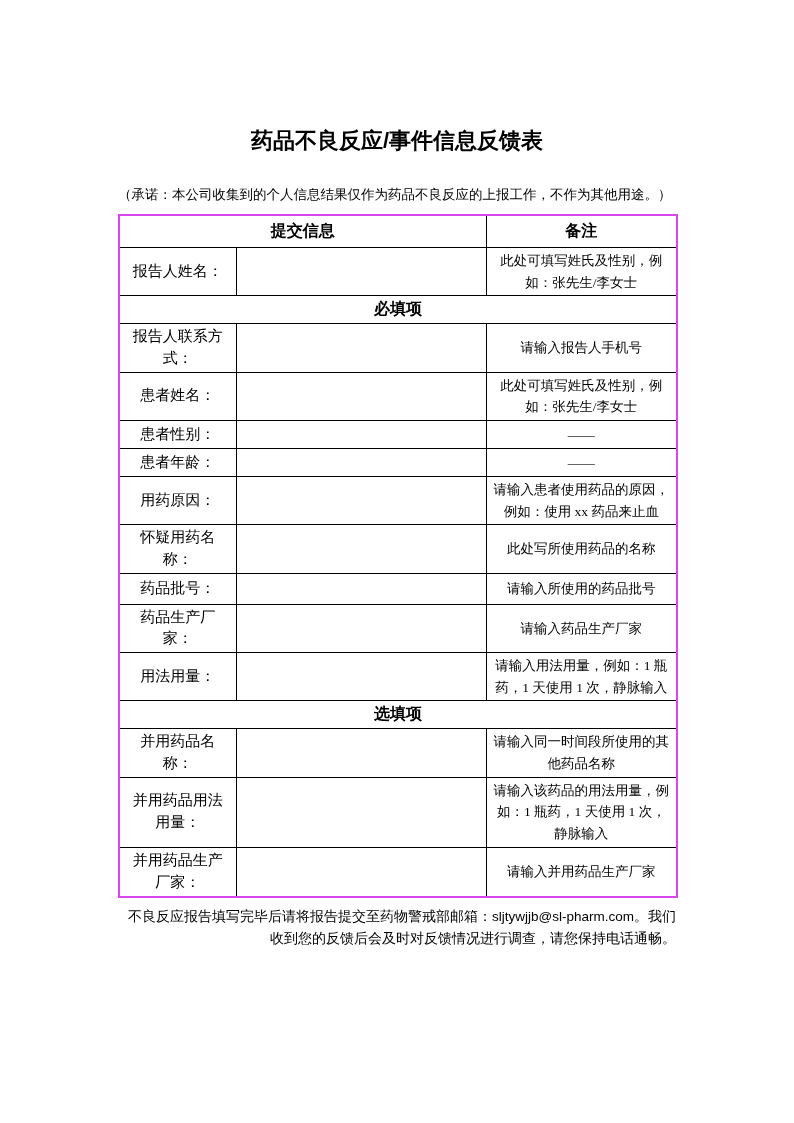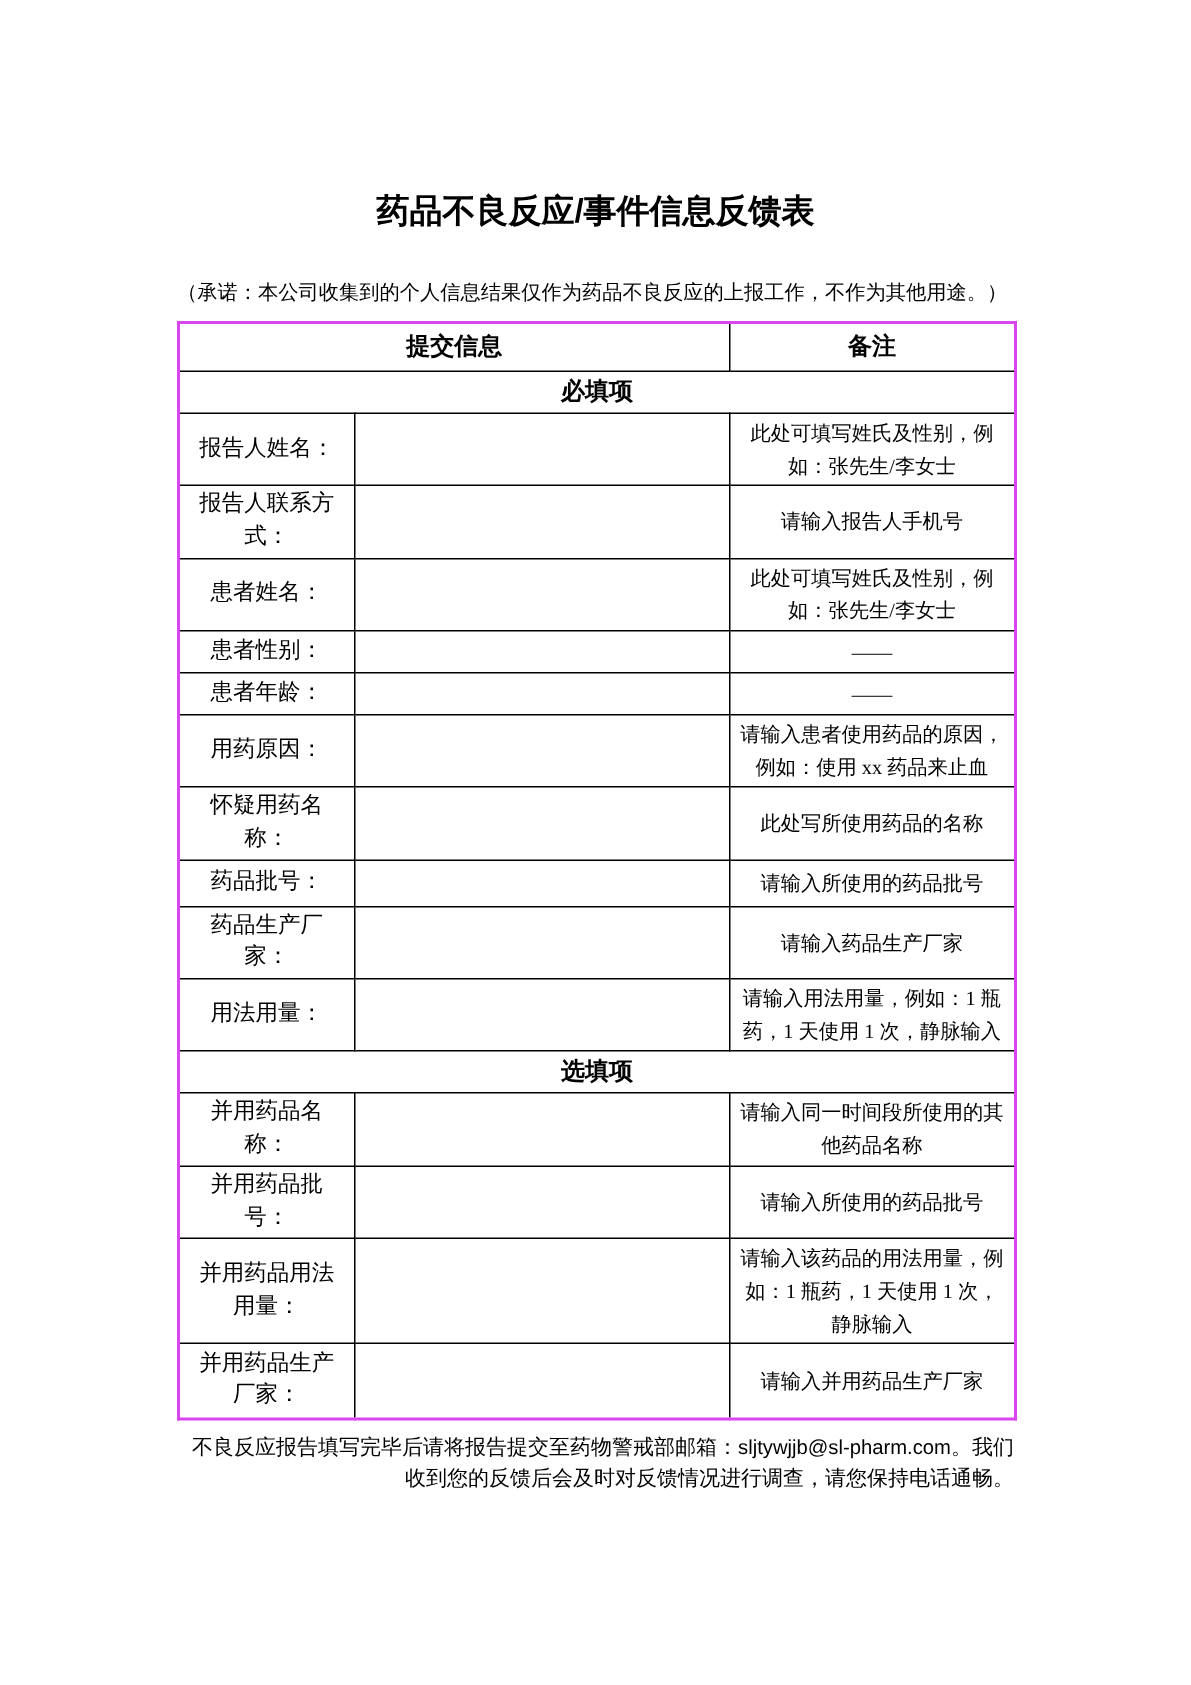--- a/index.html
+++ b/index.html
@@ -95,28 +95,28 @@
       <col class="col-label">
       <col class="col-value">
       <col class="col-remark">
     </colgroup>
     <tbody>
       <tr style="height:33px">
         <td class="header-cell" colspan="2">提交信息</td>
         <td class="header-cell">备注</td>
       </tr>
 
-      <tr style="height:28px">
-        <td class="section-cell" colspan="3">必填项</td>
-      </tr>
-
       <tr style="height:45px">
         <td class="label-cell">报告人姓名：</td>
         <td class="value-cell"></td>
         <td class="remark-cell">此处可填写姓氏及性别，例如：张先生/李女士</td>
+      </tr>
+
+      <tr style="height:28px">
+        <td class="section-cell" colspan="3">必填项</td>
       </tr>
       <tr style="height:46px">
         <td class="label-cell">报告人联系方式：</td>
         <td class="value-cell"></td>
         <td class="remark-cell">请输入报告人手机号</td>
       </tr>
       <tr style="height:45px">
         <td class="label-cell">患者姓名：</td>
         <td class="value-cell"></td>
         <td class="remark-cell">此处可填写姓氏及性别，例如：张先生/李女士</td>
@@ -159,25 +159,20 @@
 
       <tr style="height:28px">
         <td class="section-cell" colspan="3">选填项</td>
       </tr>
 
       <tr style="height:46px">
         <td class="label-cell">并用药品名称：</td>
         <td class="value-cell"></td>
         <td class="remark-cell">请输入同一时间段所使用的其他药品名称</td>
       </tr>
-      <tr style="height:31px">
-        <td class="label-cell">并用药品批号：</td>
-        <td class="value-cell"></td>
-        <td class="remark-cell">请输入所使用的药品批号</td>
-      </tr>
       <tr style="height:69px">
         <td class="label-cell">并用药品用法用量：</td>
         <td class="value-cell"></td>
         <td class="remark-cell">请输入该药品的用法用量，例如：1 瓶药，1 天使用 1 次，静脉输入</td>
       </tr>
       <tr style="height:50px">
         <td class="label-cell">并用药品生产厂家：</td>
         <td class="value-cell"></td>
         <td class="remark-cell">请输入并用药品生产厂家</td>
       </tr>

